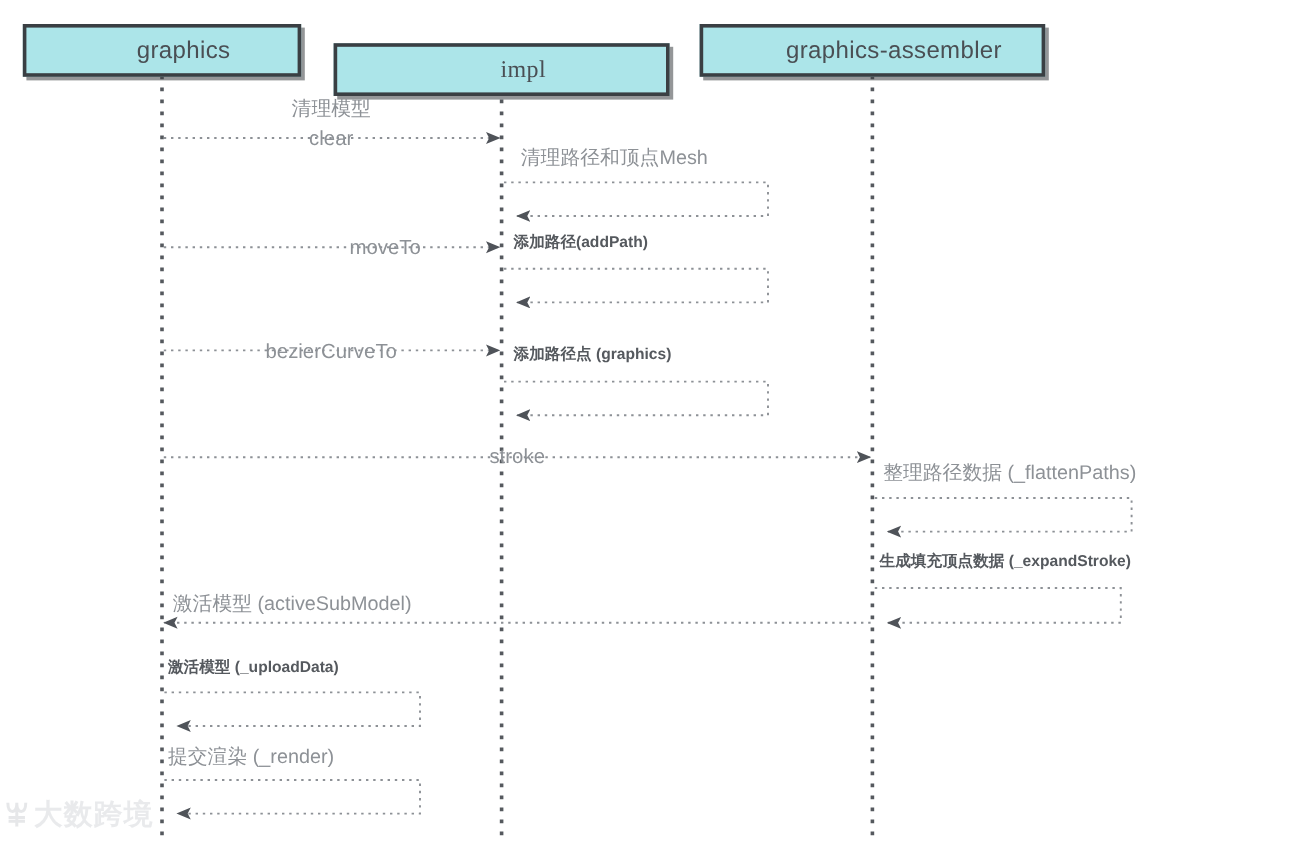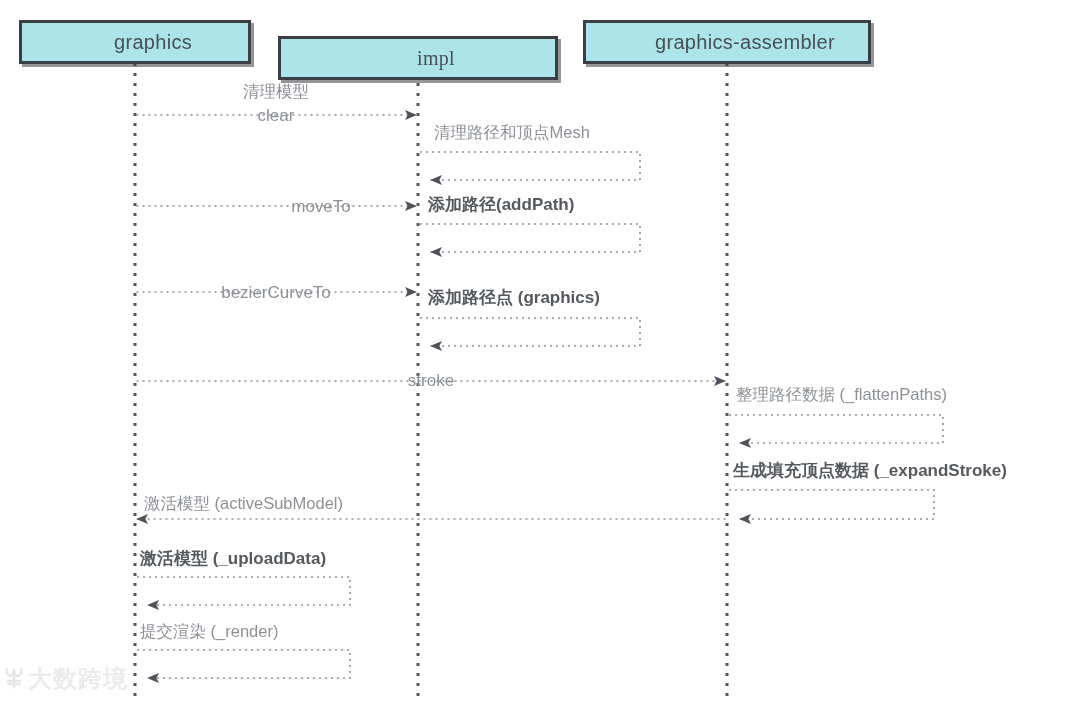--- a/index.html
+++ b/index.html
@@ -47,21 +47,21 @@
     color: #8d9196;
     white-space: nowrap;
     line-height: 1.15;
   }
   .msg-label.cjk {
     font-size: 16.5px;
   }
   .msg-label.strong {
     color: #55595e;
     font-weight: bold;
-    font-size: 17px;
+    font-size: 13px;
     text-align: right;
   }
   .msg-label.centered {
     transform: translateX(-50%);
     text-align: center;
   }
   #watermark {
     position: absolute;
     left: 4px;
     top: 660px;

